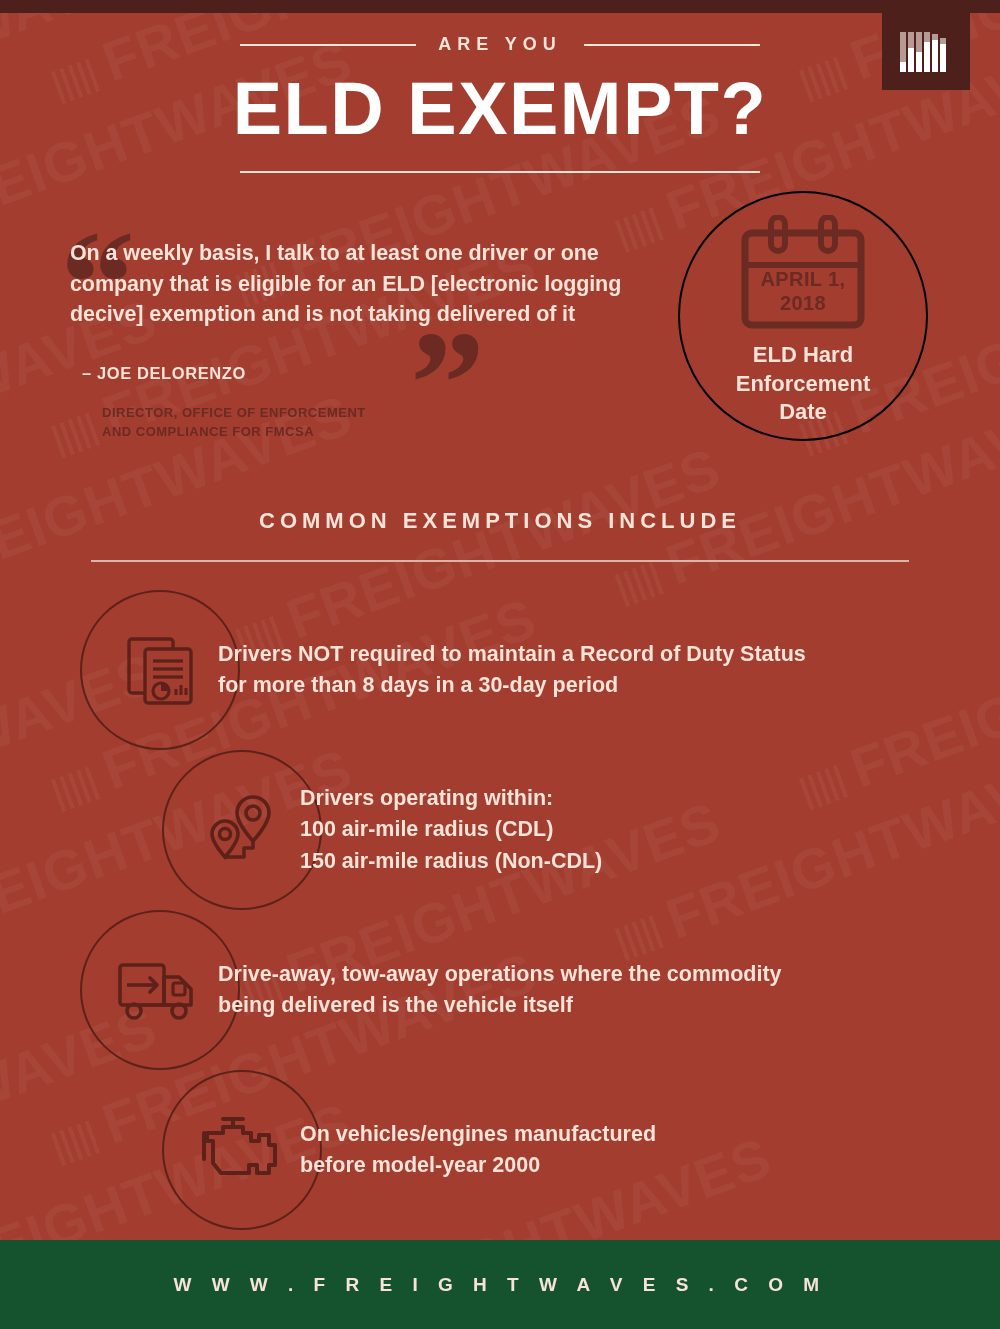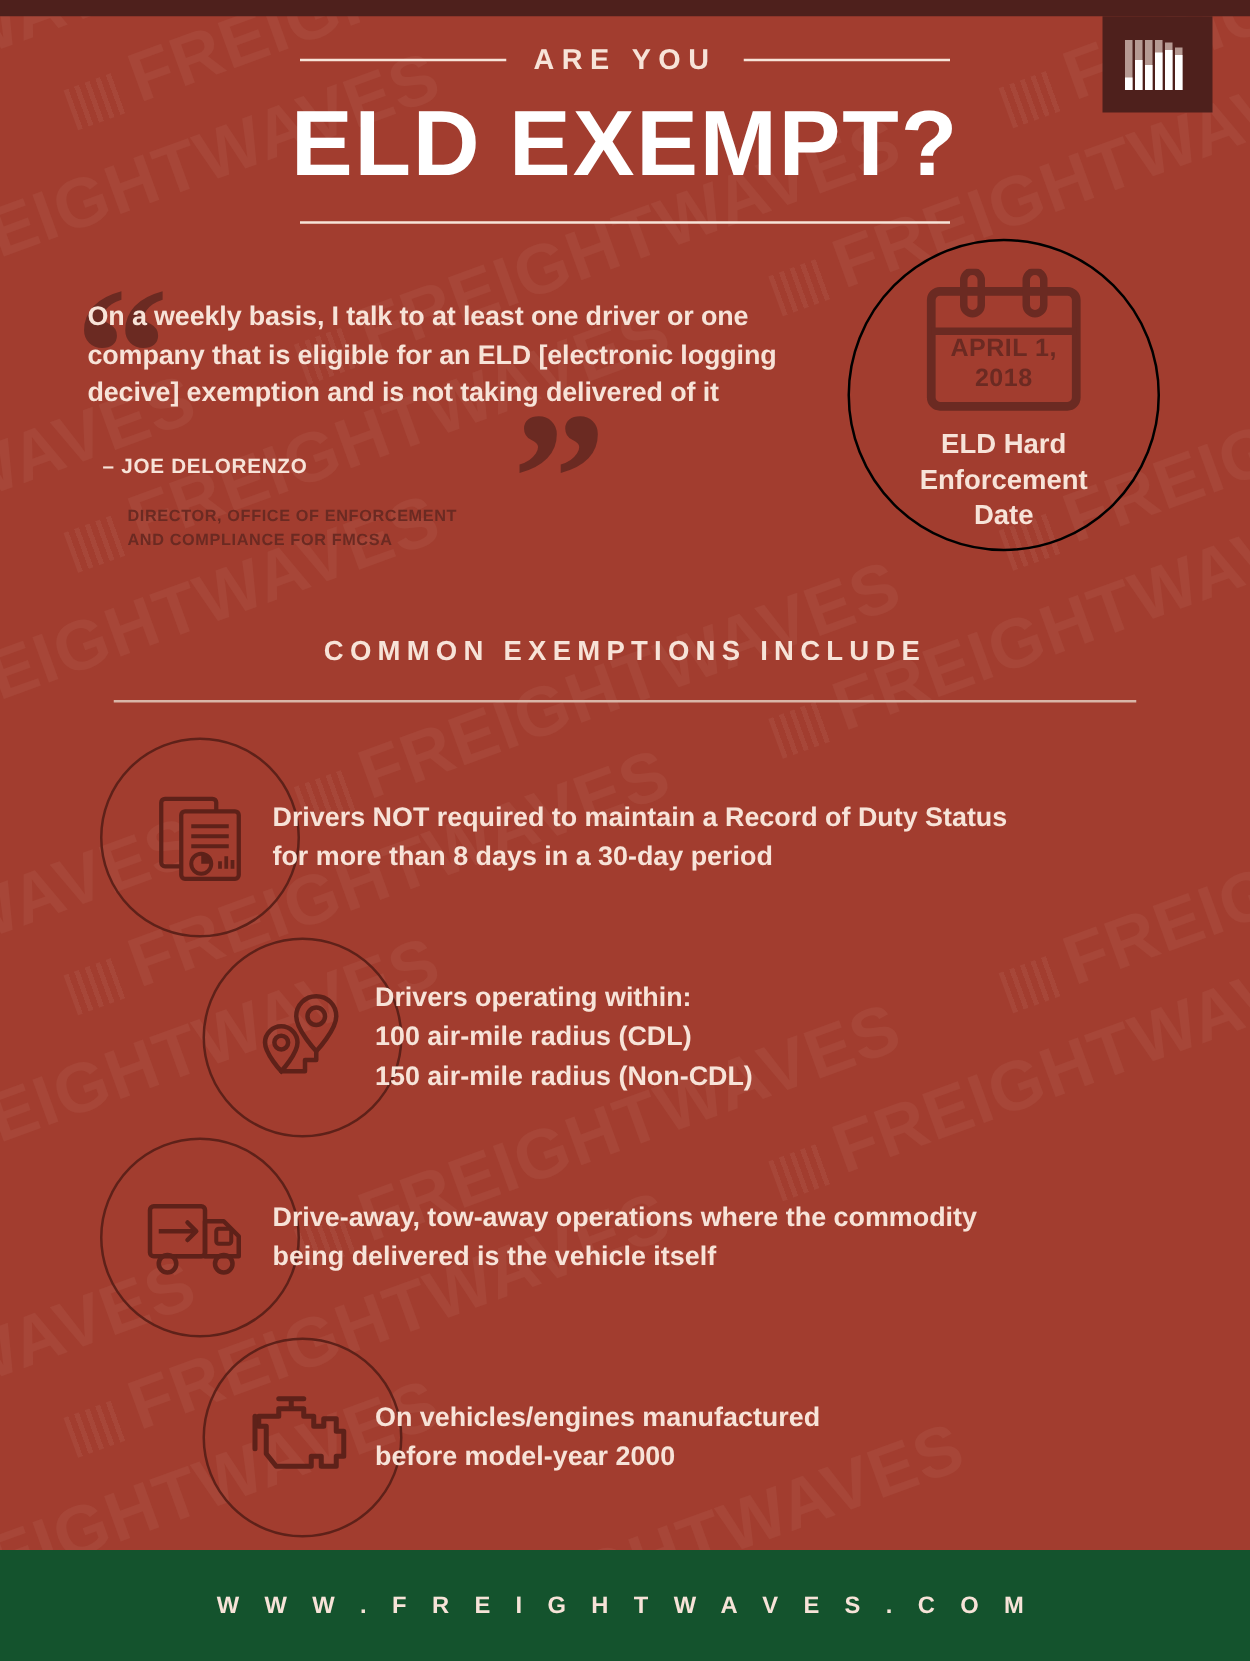--- a/index.html
+++ b/index.html
@@ -102,21 +102,21 @@
     margin: 0 auto;
     width: 520px;
   }
   .eyebrow-row .rule {
     flex: 1;
     height: 2px;
     background: #F7E3D8;
   }
   .eyebrow {
     color: #F7E3D8;
-    font-size: 23px;
+    font-size: 18px;
     font-weight: 700;
     letter-spacing: 6px;
     white-space: nowrap;
   }
   .main-title {
     color: #ffffff;
     font-size: 74px;
     font-weight: 700;
     letter-spacing: 1.5px;
     margin-top: 14px;

